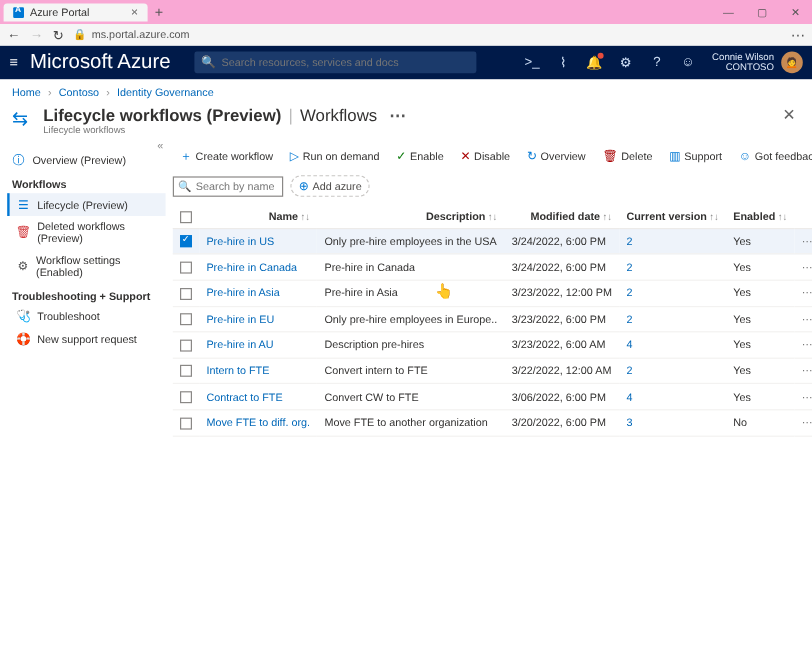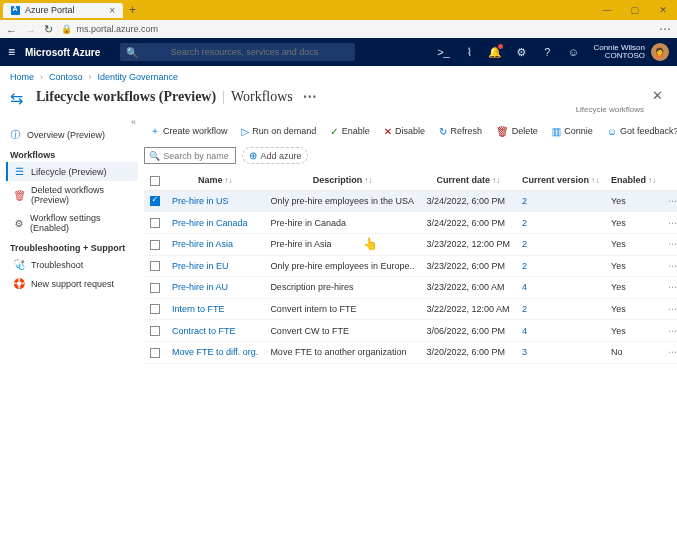--- a/index.html
+++ b/index.html
@@ -1,59 +1,59 @@
 <!DOCTYPE html>
 <html><head>
 <meta charset="utf-8">
 <style>
   * { box-sizing: border-box; margin: 0; padding: 0; }
   body { font-family: 'Segoe UI', Arial, sans-serif; font-size: 10px; color: #323130; background: #fff; width: 677px; height: 540px; overflow: hidden; }
   
   
   .browser-chrome { background: #e8e8e8; height: 38px; display: flex; flex-direction: column; }
-  .tab-strip { display: flex; align-items: center; height: 20px; padding-left: 3px; background:#eab308;}
+  .tab-strip { display: flex; align-items: center; height: 20px; padding-left: 3px; background:#f9a8d4;}
   .browser-tab { background: #f5f5f5; display: flex; align-items: center; padding: 2px 8px; font-size: 9px; border-radius: 3px 3px 0 0; gap: 5px; width: 120px; }
   .favicon { width: 9px; height: 9px; background: #0078d4; border-radius: 1px; position: relative; }
   .favicon::after { content:"A"; position:absolute; color:#fff; font-size:7px; left:1.5px; top:-0.5px; font-weight:bold;}
   .tab-close { margin-left: auto; color:#666; font-size:10px;}
   .new-tab { padding: 0 6px; color:#555; font-size:12px;}
   .win-controls { margin-left: auto; display: flex; gap: 0; }
   .win-btn { width: 28px; text-align:center; color:#555; font-size:9px;}
   .nav-row { display:flex; align-items:center; height:18px; padding:0 6px; gap:8px; background:#f5f5f5;}
   .nav-arrow { color:#444; font-size:11px;}
   .nav-arrow.disabled { color:#bbb;}
   .addr-wrap { flex:1; display:flex; align-items:center; gap:4px; font-size:9px; color:#555;}
   .addr-lock { color:#888;}
   .top-dots { color:#555; font-size:12px;}
 
   
   .azure-header { background:#001a49; height:28px; display:flex; align-items:center; padding:0 8px; gap:10px; color:#fff;}
   .hamburger { color:#fff; font-size:12px;}
-  .brand { font-size:10px; font-weight:700;}
+  .brand { font-size:17px; font-weight:400;}
   .search-box { background:#1b3a6b; border-radius:2px; height:18px; display:flex; align-items:center; padding:0 6px; width:235px; margin-left:10px;}
-  .search-box input { background:transparent; border:none; outline:none; color:#c7d6ee; font-size:9px; width:100%;margin-left:28px;}
+  .search-box input { background:transparent; border:none; outline:none; color:#c7d6ee; font-size:9px; width:100%;}
   .search-ico { color:#a7c2ec; font-size:10px; margin-right:4px;}
   .hdr-icons { margin-left:auto; display:flex; align-items:center; gap:2px;}
   .hdr-ico { width:24px; text-align:center; color:#cfe0f7; font-size:11px; position:relative;}
   .hdr-ico .dot { position:absolute; top:-2px; right:4px; width:5px;height:5px;border-radius:50%;background:#e74c3c;}
   .user-block { display:flex; flex-direction:column; align-items:flex-end; line-height:1; font-size:8px; color:#dfeaf9; margin-left:6px;}
   .avatar { width:18px;height:18px;border-radius:50%; background:#c98b53; margin-left:4px; display:flex;align-items:center;justify-content:center;color:#fff;font-size:9px;font-weight:600;}
 
   
   .crumbs { display:flex; gap:6px; align-items:center; padding:6px 10px; font-size:9px; color:#0067b8;}
   .crumbs .sep { color:#999;}
   
   
   .page-head { display:flex; align-items:flex-start; padding:0 10px 4px 10px; gap:8px;}
   .page-icon { width:18px;height:18px; color:#0078d4; font-size:16px; margin-top:1px;}
   .page-title-wrap { flex:1;}
-  .page-title { font-size:14px; font-weight:600; color:#323130; display:flex; align-items:center; gap:6px;font-family:Liberation Serif, serif;}
+  .page-title { font-size:14px; font-weight:600; color:#323130; display:flex; align-items:center; gap:6px;}
   .page-title .pipe { color:#bbb; font-weight:400;}
   .page-title .sub { font-weight:400;}
-  .page-sub { font-size:8px; color:#777;text-align:right;}
+  .page-sub { font-size:8px; color:#777;}
   .page-dots { color:#555; font-size:14px; padding:0 4px;}
   .close-x { margin-left:auto; color:#666; font-size:13px; padding-right:4px;}
   
   
   .layout { display:flex; height: calc(100% - 98px);}
   .sidebar { width:138px; border-right:0; padding:1px 0 0 6px;}
   .side-search { margin:0 4px 6px 2px; position:relative;}
   .collapse-handle { position:absolute; right:-2px; top:-2px; font-size:9px; color:#888;}
   .ov-item { display:flex; align-items:center; gap:6px; padding:4px 4px; font-size:9px; color:#323130;}
   .ov-ico { width:11px;height:11px; display:inline-flex; align-items:center; justify-content:center; font-size:10px;}
@@ -80,21 +80,21 @@
   .ci.col{color:#0078d4;}
   .ci.fb{color:#0078d4;}
   .cursor { position:absolute; left:225px; top:119px; font-size:12px; z-index:5; pointer-events:none;}
   
   .filter-row { display:flex; gap:6px; align-items:center; padding:3px 0 7px 0;}
   .search-name { border:1px solid #8a8886; height:17px; width:92px; display:flex;align-items:center; padding:0 4px; font-size:9px; color:#777; gap:3px;}
   .addfilter { display:flex;align-items:center; gap:3px; font-size:9px; padding:2px 6px; border:1px dashed #c8c6c4; border-radius:10px; color:#4e4c4a;}
   .addfilter .plusf{ color:#0078d4; font-size:10px;}
   
   table.grid { width:100%; border-collapse:collapse; font-size:9px;}
-  table.grid th { text-align:center; font-weight:600; padding:4px 6px; border-bottom:1px solid #edebe9; color:#323130; white-space:nowrap;}
+  table.grid th { text-align:right; font-weight:600; padding:4px 6px; border-bottom:1px solid #edebe9; color:#323130; white-space:nowrap;}
   table.grid td { padding:5px 6px; border-bottom:1px solid #f3f2f1; white-space:nowrap;}
   .sort { color:#888; font-size:8px; margin-left:2px;}
   .chk { width:10px;height:10px; border:1px solid #8a8886; display:inline-block; vertical-align:middle; position:relative;}
   .chk.checked { background:#0078d4; border-color:#0078d4;}
   .chk.checked::after{ content:"✓"; color:#fff; position:absolute; font-size:8px; left:0.5px; top:-2px;}
   .link { color:#0067b8;}
   .row-more { color:#777; text-align:right;}
   tr.sel { background:#eef3fa;}
   th.chkcol, td.chkcol{ width:18px;}
   th.more, td.more{ width:18px;}
@@ -219,29 +219,29 @@
       <div class="cmd">
           <span class="ci check">✓</span>
           <span>Enable</span>
         </div>
       <div class="cmd">
           <span class="ci ban">✕</span>
           <span>Disable</span>
         </div>
       <div class="cmd">
           <span class="ci refresh">↻</span>
-          <span>Refresh</span>
+          <span>Overview</span>
         </div>
       <div class="cmd">
           <span class="ci trash">🗑</span>
           <span>Delete</span>
         </div>
       <div class="cmd">
           <span class="ci col">▥</span>
-          <span>Connie</span>
+          <span>Support</span>
         </div>
       <div class="cmd">
           <span class="ci fb">☺</span>
           <span>Got feedback?</span>
         </div>
     </div>
     <span class="cursor">👆</span>
 
     <div class="filter-row">
       <div class="search-name">
@@ -253,21 +253,21 @@
         <span>Add azure</span>
       </div>
     </div>
 
     <table class="grid">
       <thead>
         <tr>
           <th class="chkcol"><span class="chk"></span></th>
           <th><span>Name</span><span class="sort">↑↓</span></th>
           <th><span>Description</span><span class="sort">↑↓</span></th>
-          <th><span>Current date</span><span class="sort">↑↓</span></th>
+          <th><span>Modified date</span><span class="sort">↑↓</span></th>
           <th><span>Current version</span><span class="sort">↑↓</span></th>
           <th><span>Enabled</span><span class="sort">↑↓</span></th>
           <th class="more"></th>
         </tr>
       </thead>
       <tbody id="rows-body">
           <tr class="sel">
             <td class="chkcol"><span class="chk checked"></span></td>
             <td><span class="link">Pre-hire in US</span></td>
             <td>Only pre-hire employees in the USA</td>

